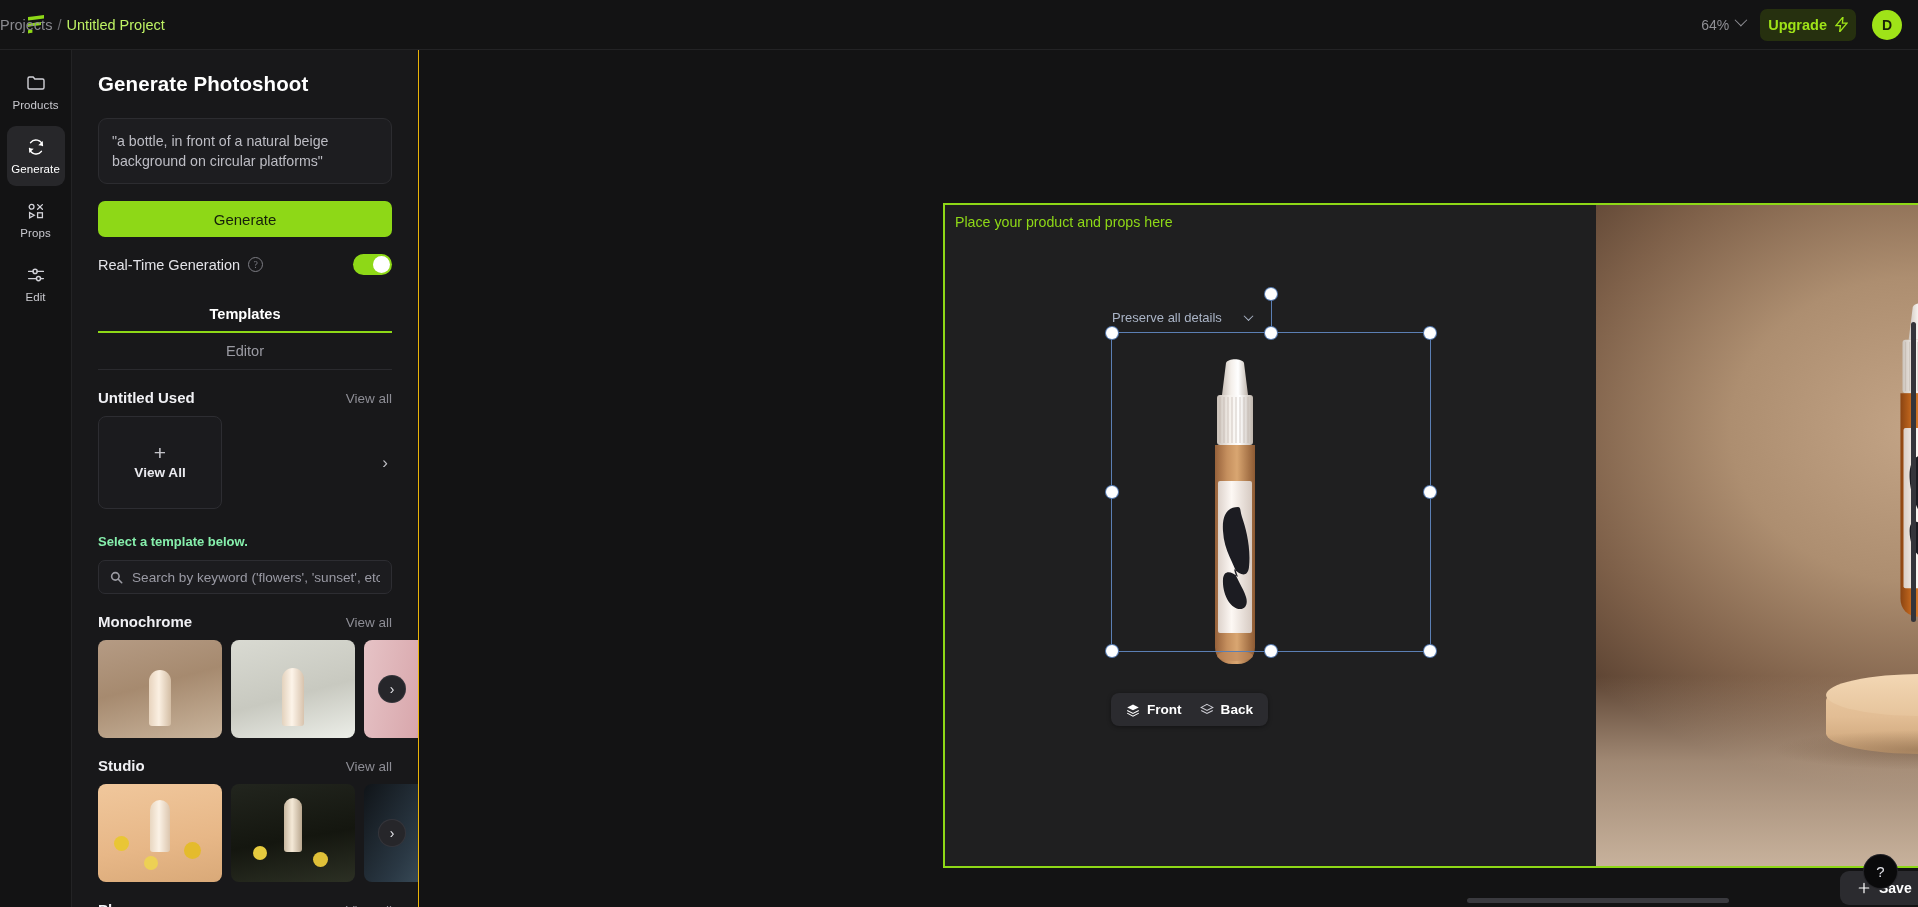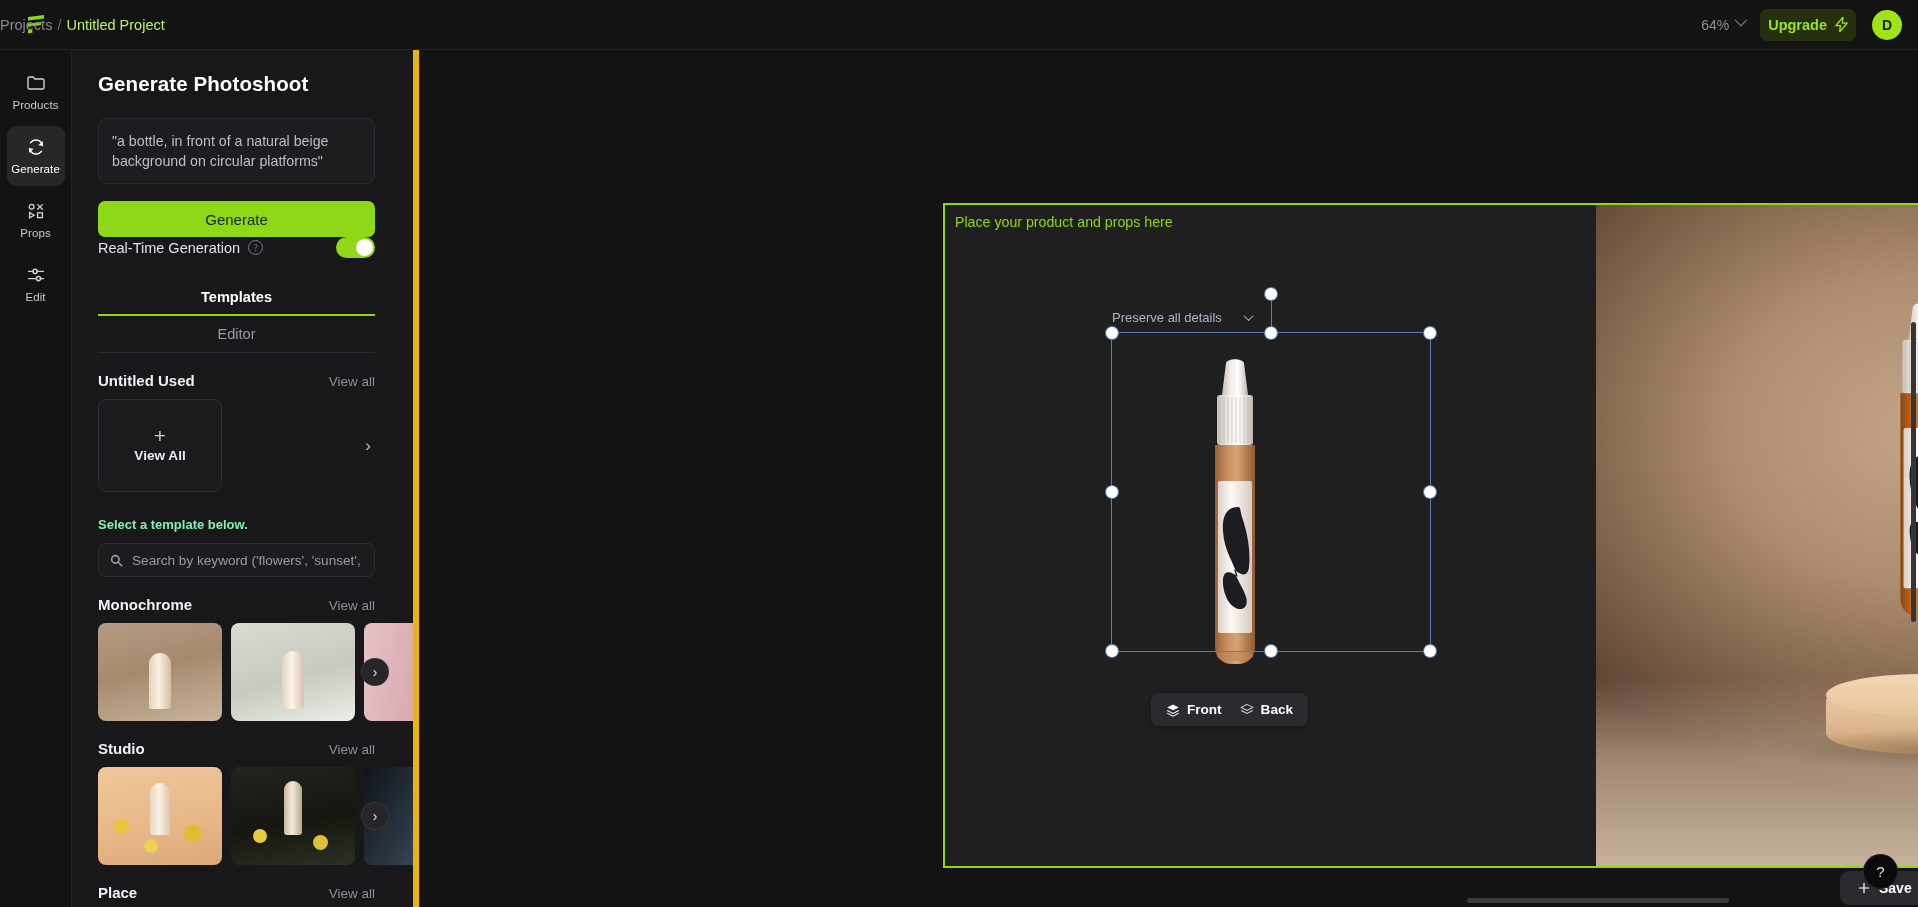--- a/index.html
+++ b/index.html
@@ -66,37 +66,37 @@
     display: flex; flex-direction: column; align-items: center; justify-content: center; gap: 6px;
     cursor: pointer; color: #c9c9cf;
   }
   .rail-item.active { background: #27272a; color: #fff; }
   .rail-item .ri-ico { width: 20px; height: 20px; display: block; }
   .rail-item .ri-lbl { font-size: 11.5px; letter-spacing: .1px; }
 
   
   .panel {
     width: 347px; flex: 0 0 347px; background: #18181a;
-    border-right: 6px solid #eab308;
-    padding: 22px 12px 0 0; overflow: hidden; position: relative;
+    border-right: 1px solid #eab308;
+    padding: 22px 0 0 0; overflow: hidden; position: relative;
   }
   .panel-inner { padding: 0 26px; }
   .panel-title { font-size: 20.5px; font-weight: bold; color: #fff; letter-spacing: .1px; }
   .prompt-box {
     margin-top: 22px; background: #1d1d20; border: 1px solid #2c2c30;
     border-radius: 9px; padding: 12px 13px; min-height: 62px;
     font-size: 14.2px; line-height: 1.42; color: #bdbdc4;
   }
   .gen-btn {
     margin-top: 17px; width: 100%; height: 36px;
     background: #8ed817; border: none; border-radius: 7px;
     color: #15200a; font-size: 15px; font-weight: 500; cursor: pointer;
     font-family: "Liberation Sans", sans-serif;
   }
-  .rt-row { display: flex; align-items: center; }
+  .rt-row { margin-top: 17px; display: flex; align-items: center; }
   .rt-label { font-size: 14.5px; color: #e3e3e8; }
   .help-circle {
     width: 15px; height: 15px; border-radius: 50%; border: 1.3px solid #7c7c83;
     margin-left: 8px; color: #7c7c83; font-size: 10px; line-height: 13px;
     text-align: center; cursor: pointer; font-family: "Liberation Serif", serif;
   }
   .toggle {
     margin-left: auto; width: 39px; height: 21px; border-radius: 11px;
     background: #8ed817; position: relative; cursor: pointer;
   }
@@ -195,21 +195,20 @@
     position: absolute; left: 0; top: -23px; display: flex; align-items: center; gap: 23px;
     font-size: 13px; color: #aab4c6; cursor: pointer; white-space: nowrap;
   }
   .preserve-lbl .pchev { width: 7px; height: 7px; border-right: 1.4px solid #aab4c6; border-bottom: 1.4px solid #aab4c6; transform: rotate(45deg) translate(-1px,-1px); }
 
   .fb-bar {
     position: absolute; left: 166px; top: 488px; width: 157px; height: 33px;
     background: #2b2b2f; border-radius: 8px;
     display: flex; align-items: center; justify-content: center; gap: 10px;
     box-shadow: 0 1px 4px rgba(0,0,0,.4);
-    margin-left: 40px;
   }
   .fb-btn { display: flex; align-items: center; gap: 7px; font-size: 13.6px; font-weight: bold; color: #fff; cursor: pointer; padding: 0 4px; }
   .fb-btn svg { width: 14px; height: 14px; }
 
   .action-bar {
     position: absolute; left: 1421px; top: 821px;
     height: 34px; background: #2b2b2f; border-radius: 9px;
     display: flex; align-items: center; gap: 8px; padding: 0 14px;
   }
   .act-btn { display: flex; align-items: center; gap: 8px; font-size: 14px; font-weight: bold; color: #fff; cursor: pointer; padding: 0 3px; }

